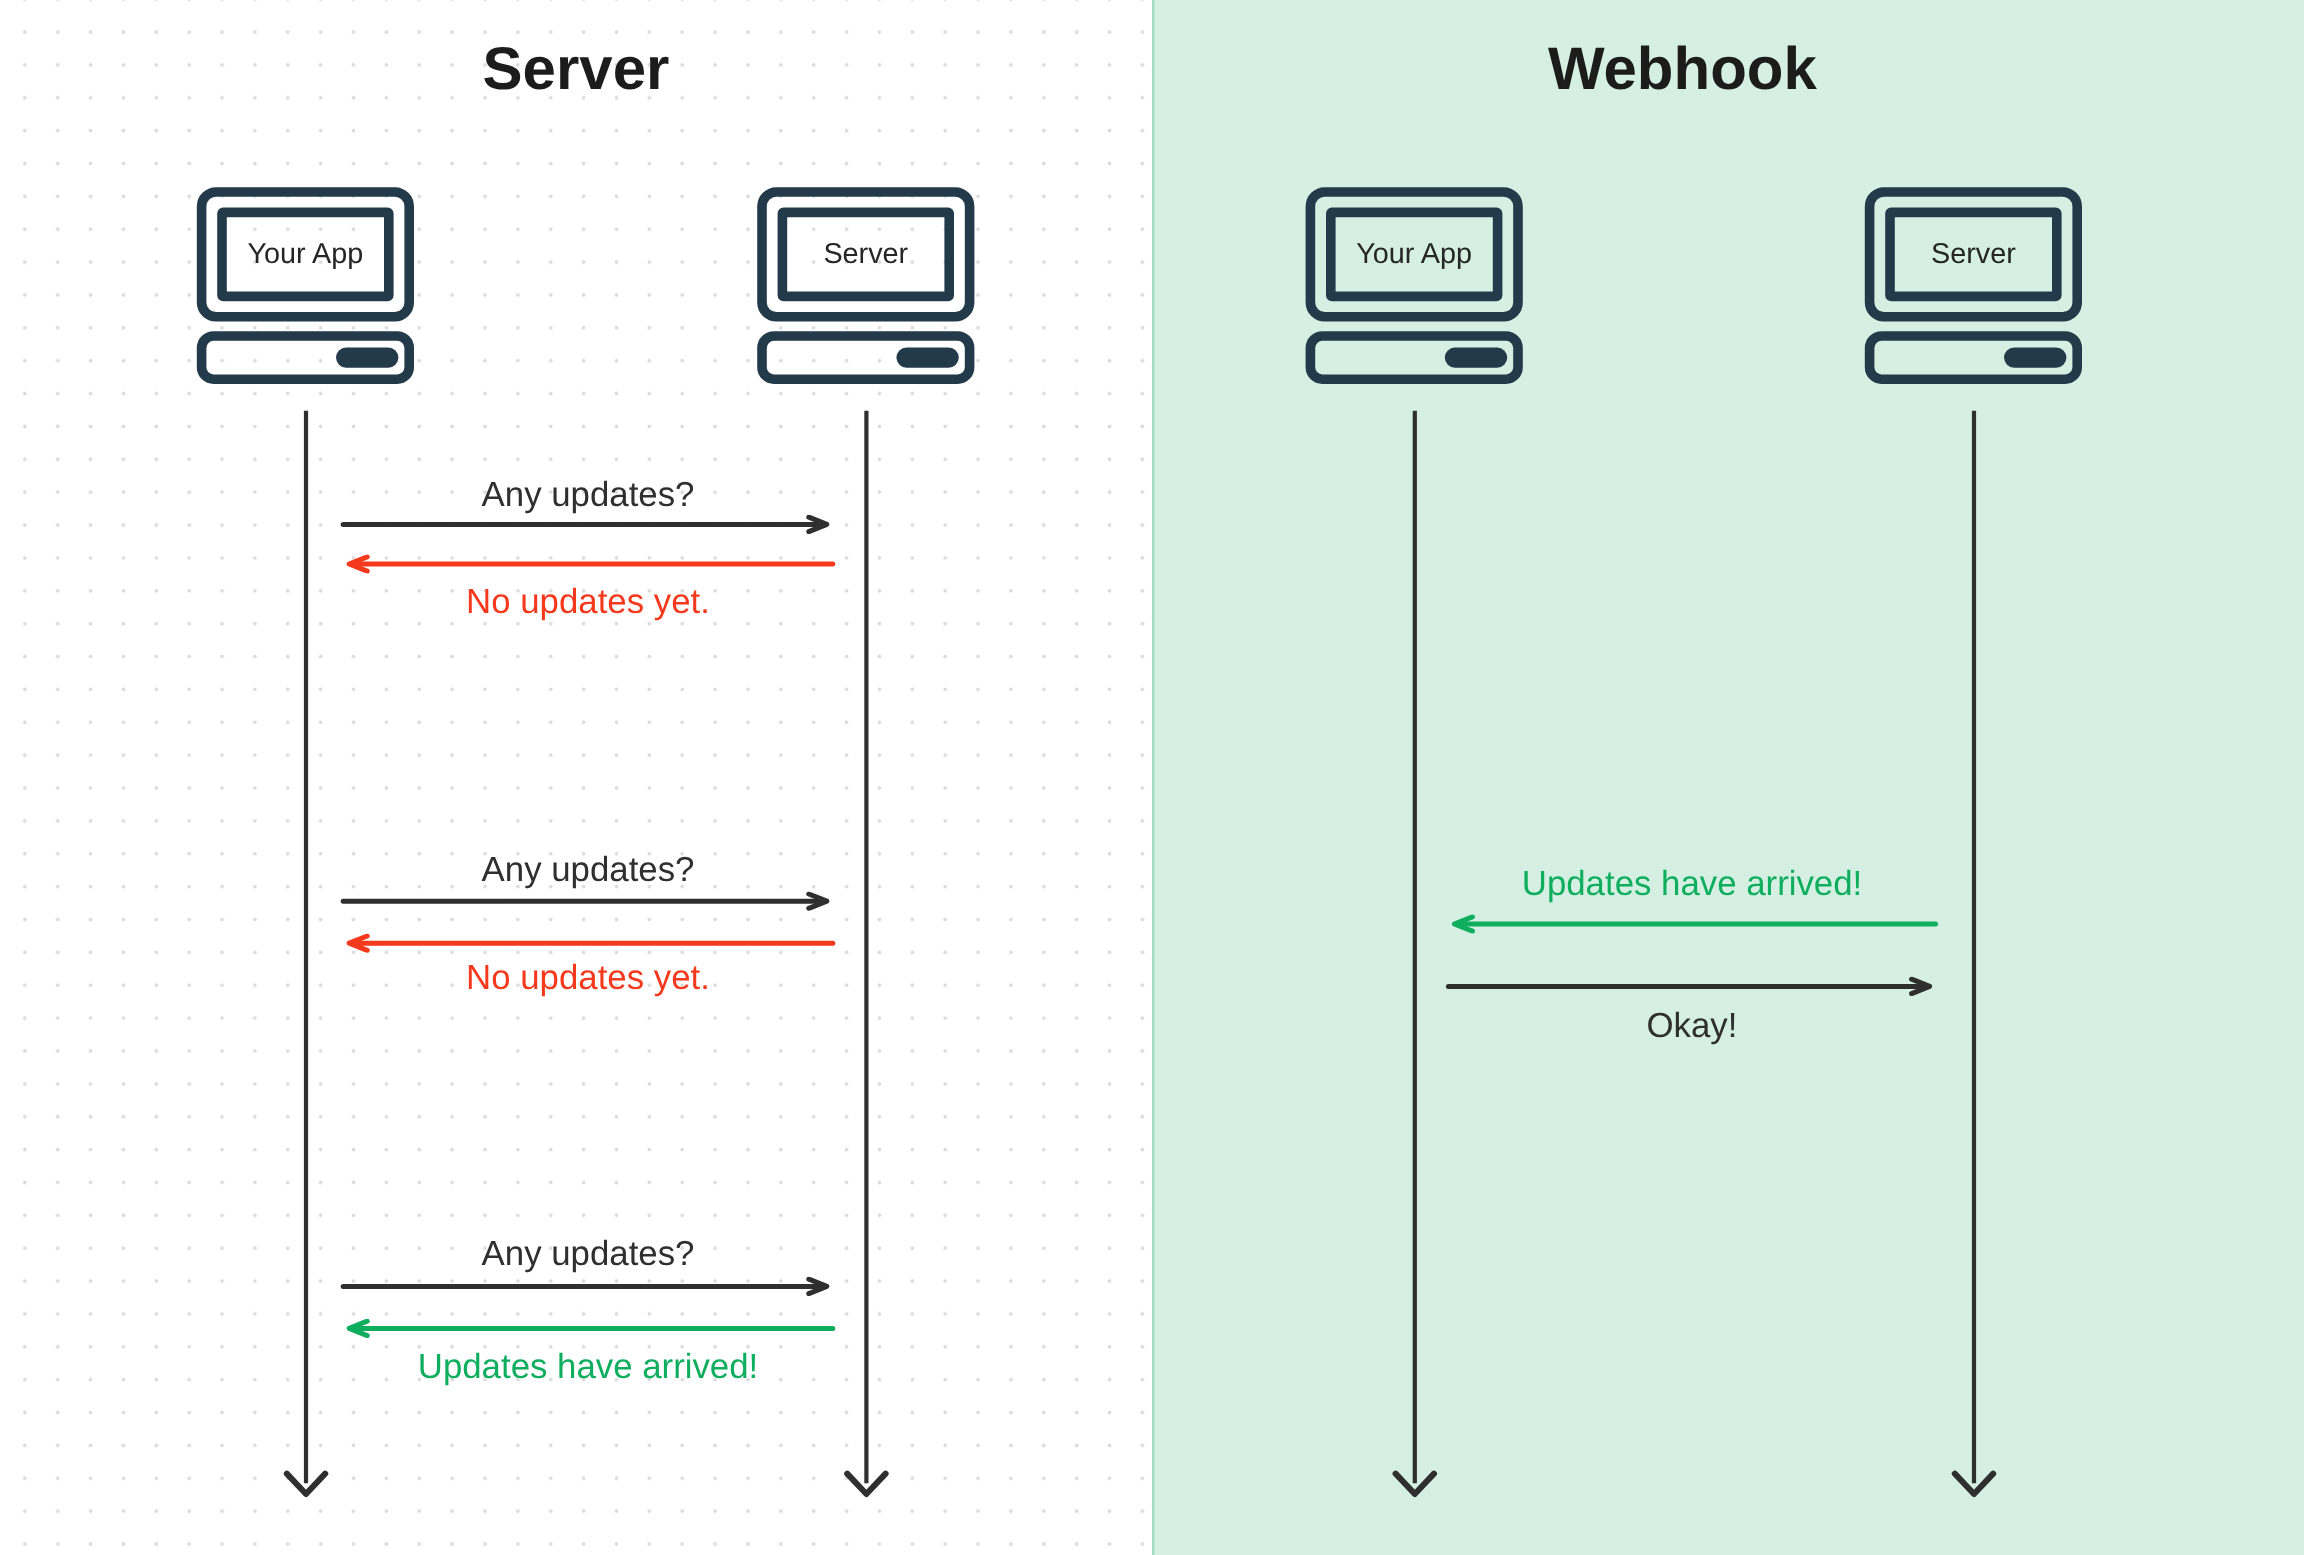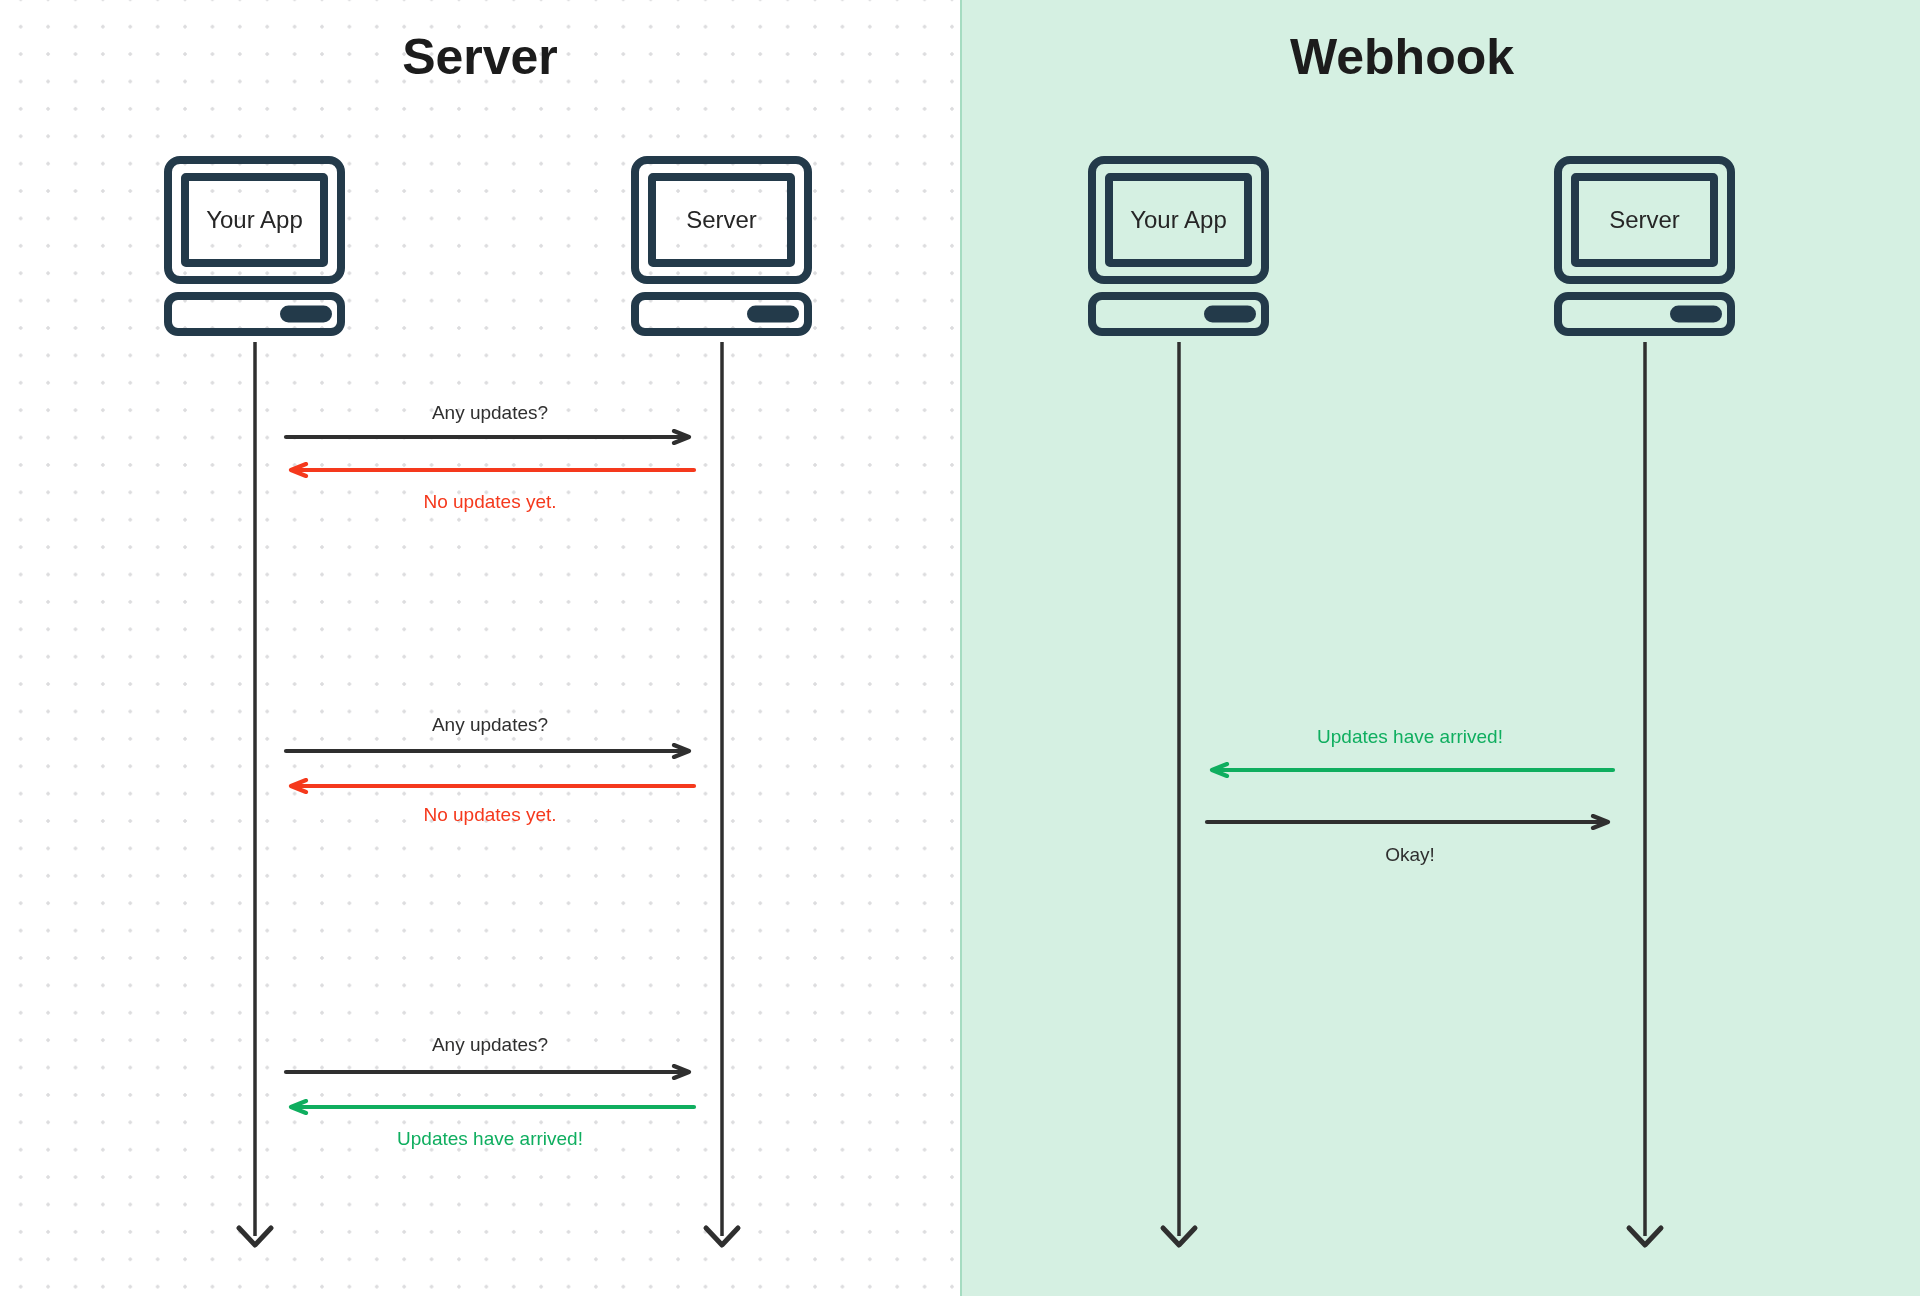--- a/index.html
+++ b/index.html
@@ -28,21 +28,21 @@
     position: absolute; top: 27px;
     font-size: 50px; font-weight: 600; color: #1c1c1c;
     text-align: center; line-height: 60px; white-space: nowrap;
   }
   #panel-polling .panel-title { left: 0; width: 960px; }
   #panel-webhook .panel-title { left: 0; width: 880px; }
 
   
   .computer { position: absolute; top: 156px; width: 181px; }
   .monitor {
-    box-sizing: border-box; width: 181px; height: 128px;
+    box-sizing: border-box; width: 181px; height: 112px;
     border: 8px solid #233a4a; border-radius: 16px; padding: 9px;
   }
   .screen {
     box-sizing: border-box; width: 100%; height: 100%;
     border: 8px solid #233a4a; border-radius: 5px;
     display: flex; align-items: center; justify-content: center;
   }
   .actor-label {
     font-size: 24px; font-weight: 500; color: #262626; white-space: nowrap;
   }
@@ -57,21 +57,21 @@
     width: 52px; height: 17px; border-radius: 9px; background: #233a4a;
   }
 
   
   .lifeline { position: absolute; top: 342px; color: #2f2f2f; }
   .lifeline line { stroke: currentColor; stroke-width: 3.5px; }
   .lifeline path { stroke: currentColor; stroke-width: 5px; fill: none;
                    stroke-linecap: round; stroke-linejoin: round; }
 
   .msg-label {
-    position: absolute; font-size: 19px; font-weight: 500;
+    position: absolute; font-size: 29px; font-weight: 500;
     line-height: 30px; text-align: center; white-space: nowrap;
   }
   .msg-arrow { position: absolute; }
   .msg-arrow path { stroke: currentColor; fill: none; stroke-width: 4.2px;
                     stroke-linecap: round; stroke-linejoin: round; }
   .c-dark  { color: #2f2f2f; }
   .c-red   { color: #f5391d; }
   .c-green { color: #0fae5f; }
 </style>
 </head>

